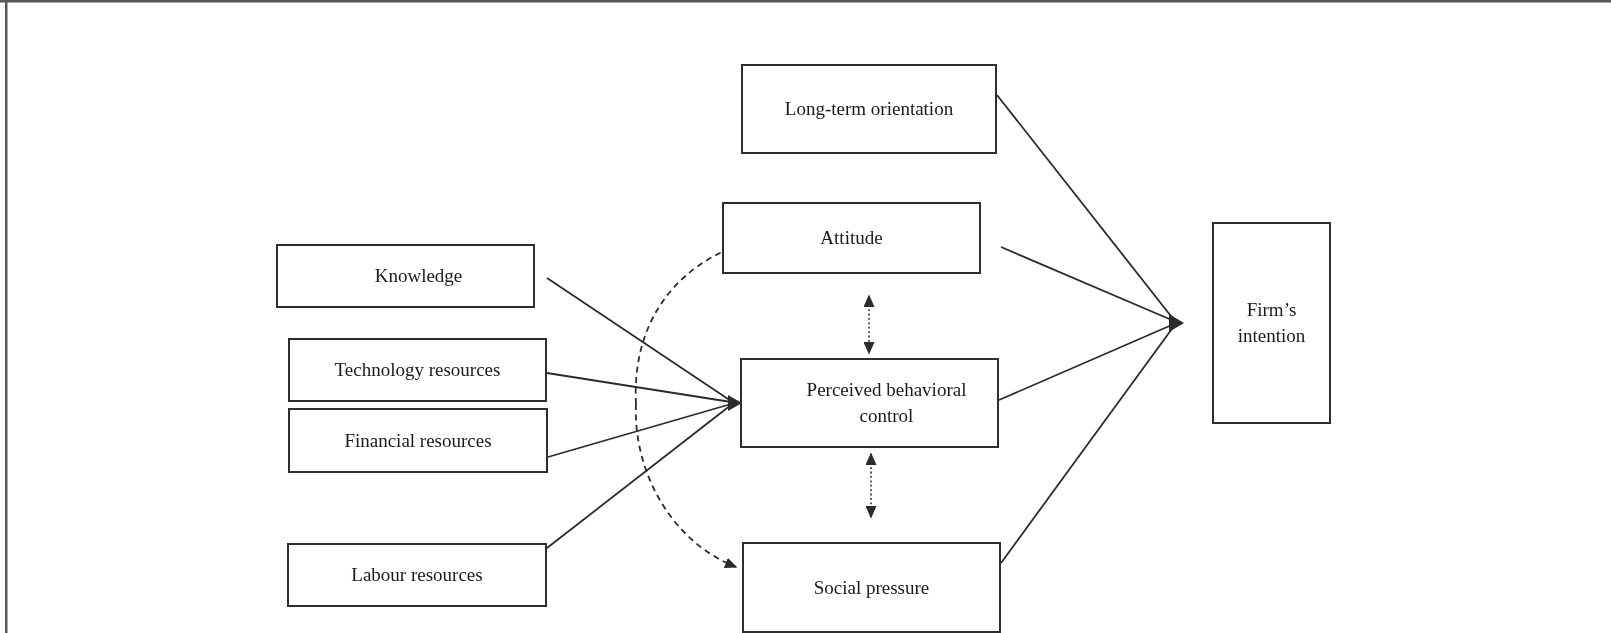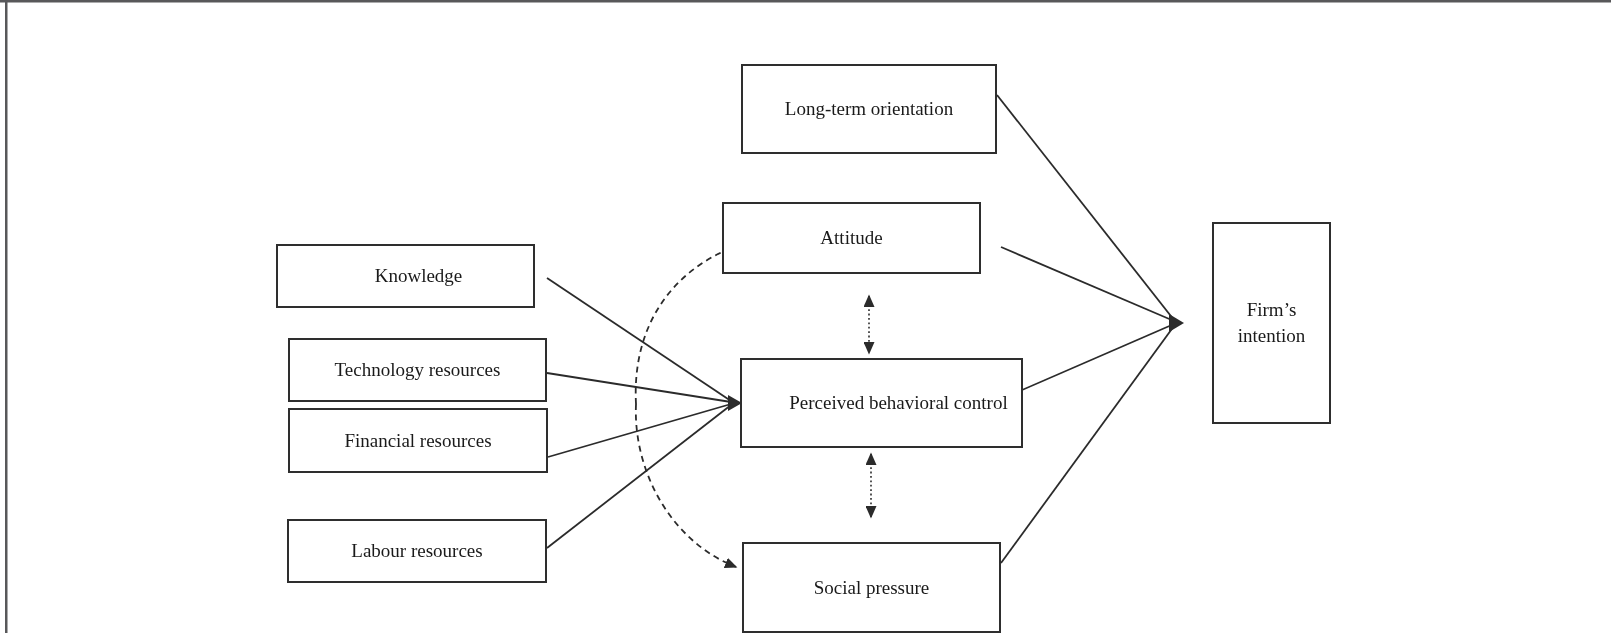--- a/index.html
+++ b/index.html
@@ -28,24 +28,24 @@
     text-align: center;
     font-size: 19px;
     line-height: 1.35;
     color: #1a1a1a;
     z-index: 2;
     padding: 2px 6px;
   }
   #node-knowledge            { left: 276px; top: 244px; width: 259px; height: 64px; padding-left: 32px; }
   #node-technology-resources { left: 288px; top: 338px; width: 259px; height: 64px; text-align: right; }
   #node-financial-resources  { left: 288px; top: 408px; width: 260px; height: 65px; }
-  #node-labour-resources     { left: 287px; top: 519px; width: 260px; height: 64px; }
+  #node-labour-resources     { left: 287px; top: 543px; width: 260px; height: 64px; }
   #node-long-term-orientation{ left: 741px; top:  64px; width: 256px; height: 90px; }
   #node-attitude             { left: 722px; top: 202px; width: 259px; height: 72px; }
-  #node-pbc                  { left: 740px; top: 358px; width: 283px; height: 90px; padding-left: 40px; }
+  #node-pbc                  { left: 740px; top: 358px; width: 259px; height: 90px; padding-left: 40px; }
   #node-social-pressure      { left: 742px; top: 522px; width: 259px; height: 91px; margin-top: 20px; }
   #node-firms-intention      { left: 1184px; top: 222px; width: 119px; height: 202px; margin-left: 28px; }
 </style>
 </head>
 <body>
 
 <div id="figure">
 
   <svg id="edges-svg" viewBox="0 0 1611 633" xmlns="http://www.w3.org/2000/svg">
     <defs>

